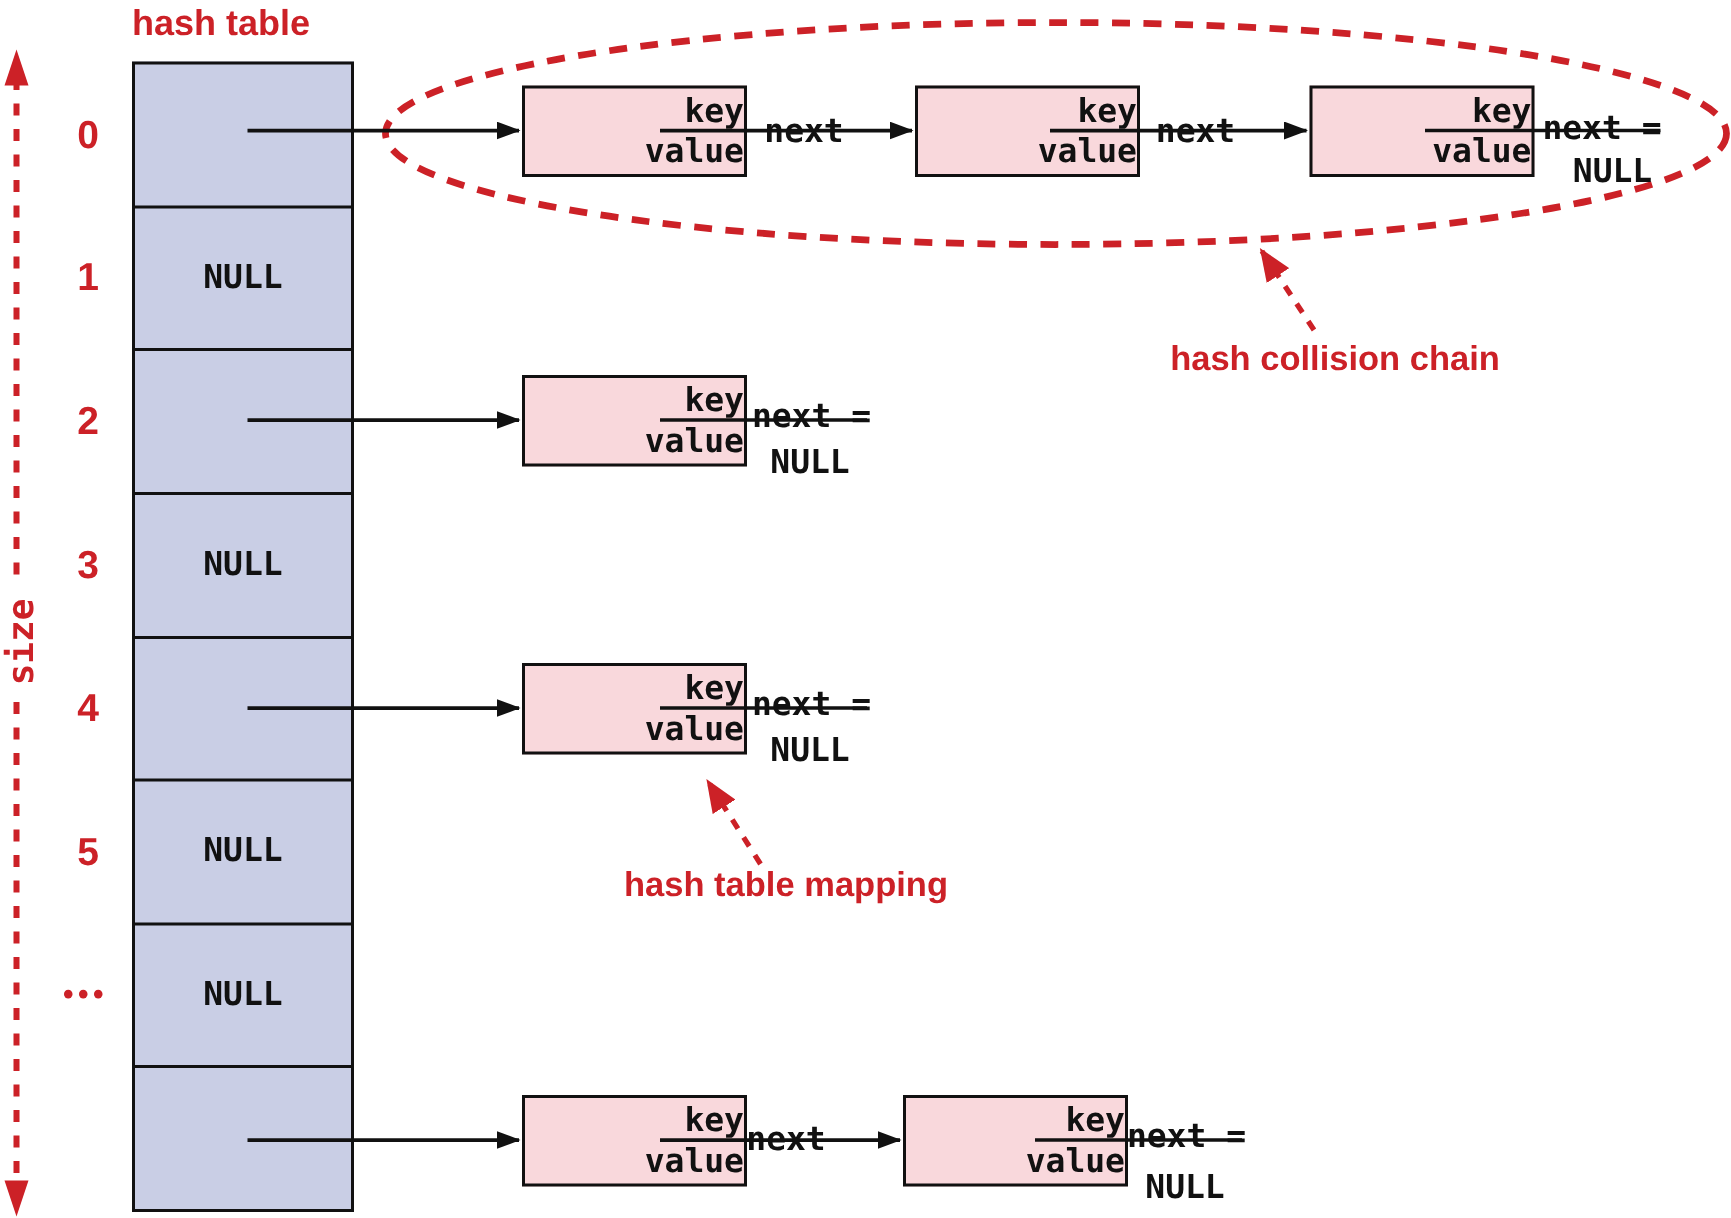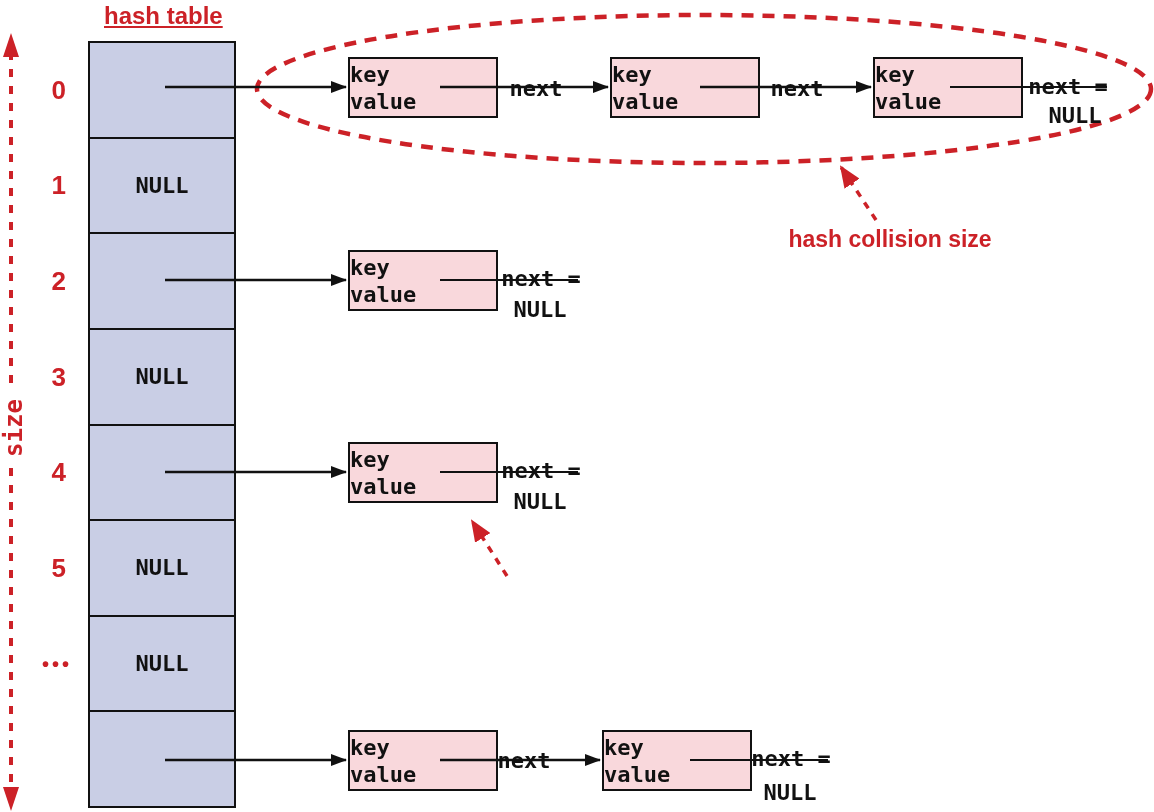--- a/index.html
+++ b/index.html
@@ -6,38 +6,38 @@
   .canvas{position:relative;width:1154px;height:812px;background:#fff;overflow:hidden;
           font-family:"Liberation Sans",sans-serif;}
   svg.layer{position:absolute;left:0;top:0;z-index:6;pointer-events:none;}
   .k-line{stroke:var(--line,#111);stroke-width:2.5;fill:none;}
   .k-thin{stroke:var(--line,#111);stroke-width:2.2;fill:none;}
   .r-dash{stroke:var(--red,#cc2127);fill:none;}
   .r-fill{fill:var(--red,#cc2127);stroke:none;}
   #ab path{fill:var(--line,#111);}
   #ar path{fill:var(--red,#cc2127);}
 
-  .title{position:absolute;left:104px;top:2px;z-index:10;
-         font:bold 24px "Liberation Sans",sans-serif;color:var(--red,#cc2127);white-space:nowrap;text-decoration:underline;}
+  .title{position:absolute;left:88px;top:2px;z-index:10;
+         font:bold 24px "Liberation Sans",sans-serif;color:var(--red,#cc2127);white-space:nowrap;}
 
   .array{position:absolute;left:88px;top:41px;width:148px;height:767px;box-sizing:border-box;
          border:2px solid var(--line,#111);background:var(--cell-fill,#c9cee5);
          display:flex;flex-direction:column;z-index:2;}
   .cell{flex:1;position:relative;border-bottom:2px solid var(--line,#111);
         display:flex;align-items:center;justify-content:center;}
   .cell:last-child{border-bottom:none;}
   .idx{position:absolute;right:100%;margin-right:24px;top:50%;transform:translateY(-50%);
        font:bold 26px "Liberation Sans",sans-serif;color:var(--red,#cc2127);white-space:nowrap;}
   .cell.dots .idx{font-size:20px;letter-spacing:3px;margin-right:18px;}
   .mono{font-family:"DejaVu Sans Mono","Liberation Mono",monospace;font-weight:bold;color:#111;}
   .cellval{font-size:22px;}
 
   .node{position:absolute;width:150px;height:61px;box-sizing:border-box;z-index:3;
         border:2px solid var(--line,#111);background:var(--node-fill,#f9d8dc);
-        display:flex;flex-direction:column;align-items:flex-start;justify-content:center;}
+        display:flex;flex-direction:column;align-items:flex-end;justify-content:center;}
   .node span{font:bold 22px "DejaVu Sans Mono","Liberation Mono",monospace;color:#111;line-height:27px;}
 
   .lbl{position:absolute;transform:translate(-50%,-50%);white-space:nowrap;z-index:10;}
   .lbl.code{font:bold 22px "DejaVu Sans Mono","Liberation Mono",monospace;color:#111;margin-top:14px;}
   .annot{position:absolute;transform:translate(-50%,-50%);white-space:nowrap;z-index:10;
          font:bold 23px "Liberation Sans",sans-serif;color:var(--red,#cc2127);}
   .size-label{position:absolute;left:14px;top:428px;z-index:10;
          transform:translate(-50%,-50%) rotate(-90deg);
          font:bold 24px "DejaVu Sans Mono","Liberation Mono",monospace;color:var(--red,#cc2127);}
 </style>
@@ -159,15 +159,16 @@
 
   <div class="lbl code" style="left:541px;top:264px;">next =</div>
   <div class="lbl code" style="left:540px;top:295px;">NULL</div>
 
   <div class="lbl code" style="left:541px;top:456px;">next =</div>
   <div class="lbl code" style="left:540px;top:487px;">NULL</div>
 
   <div class="lbl code" style="left:791px;top:744px;">next =</div>
   <div class="lbl code" style="left:790px;top:778px;">NULL</div>
 
-  <div class="annot" style="left:890px;top:239px;">hash collision size</div>
+  <div class="annot" style="left:890px;top:239px;">hash collision chain</div>
+  <div class="annot" style="left:524px;top:590px;">hash table mapping</div>
 
 </div>
 
 </body></html>

